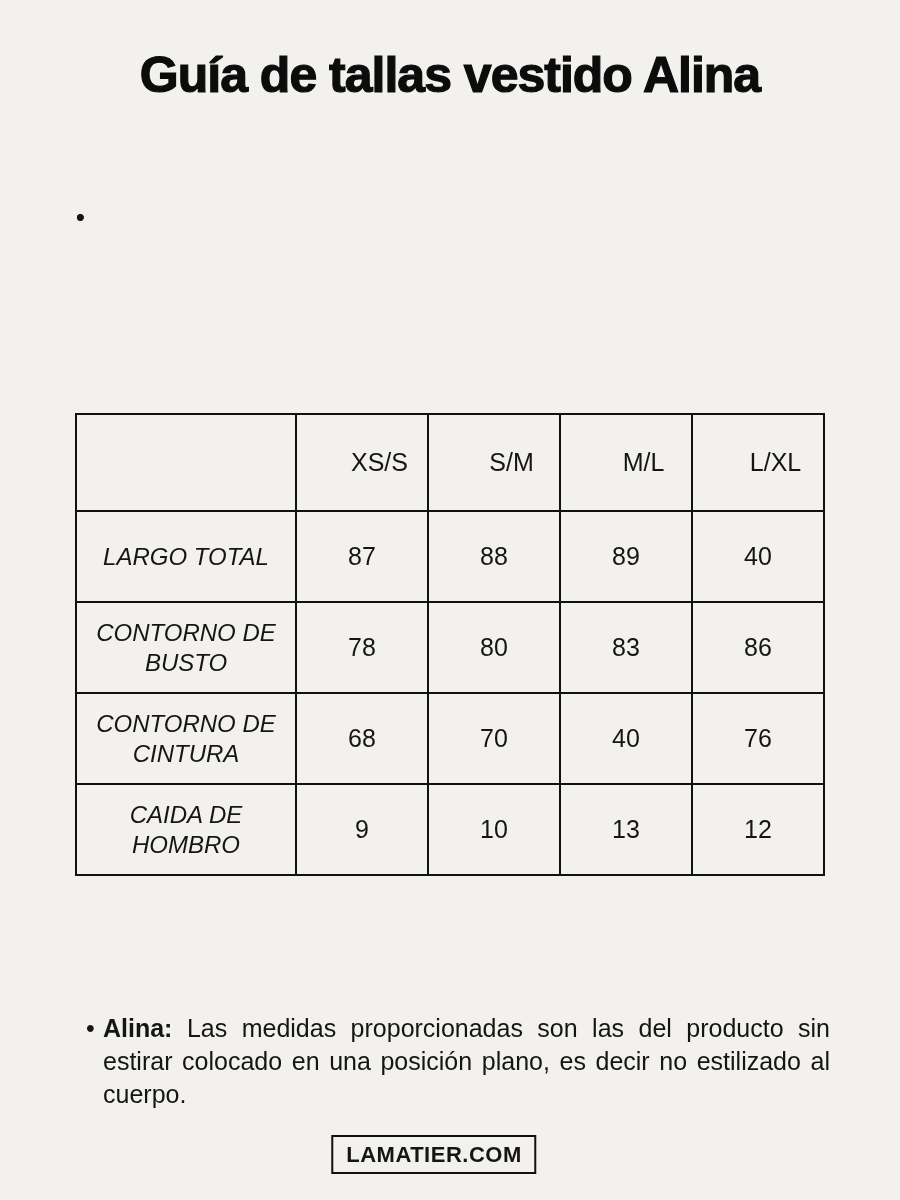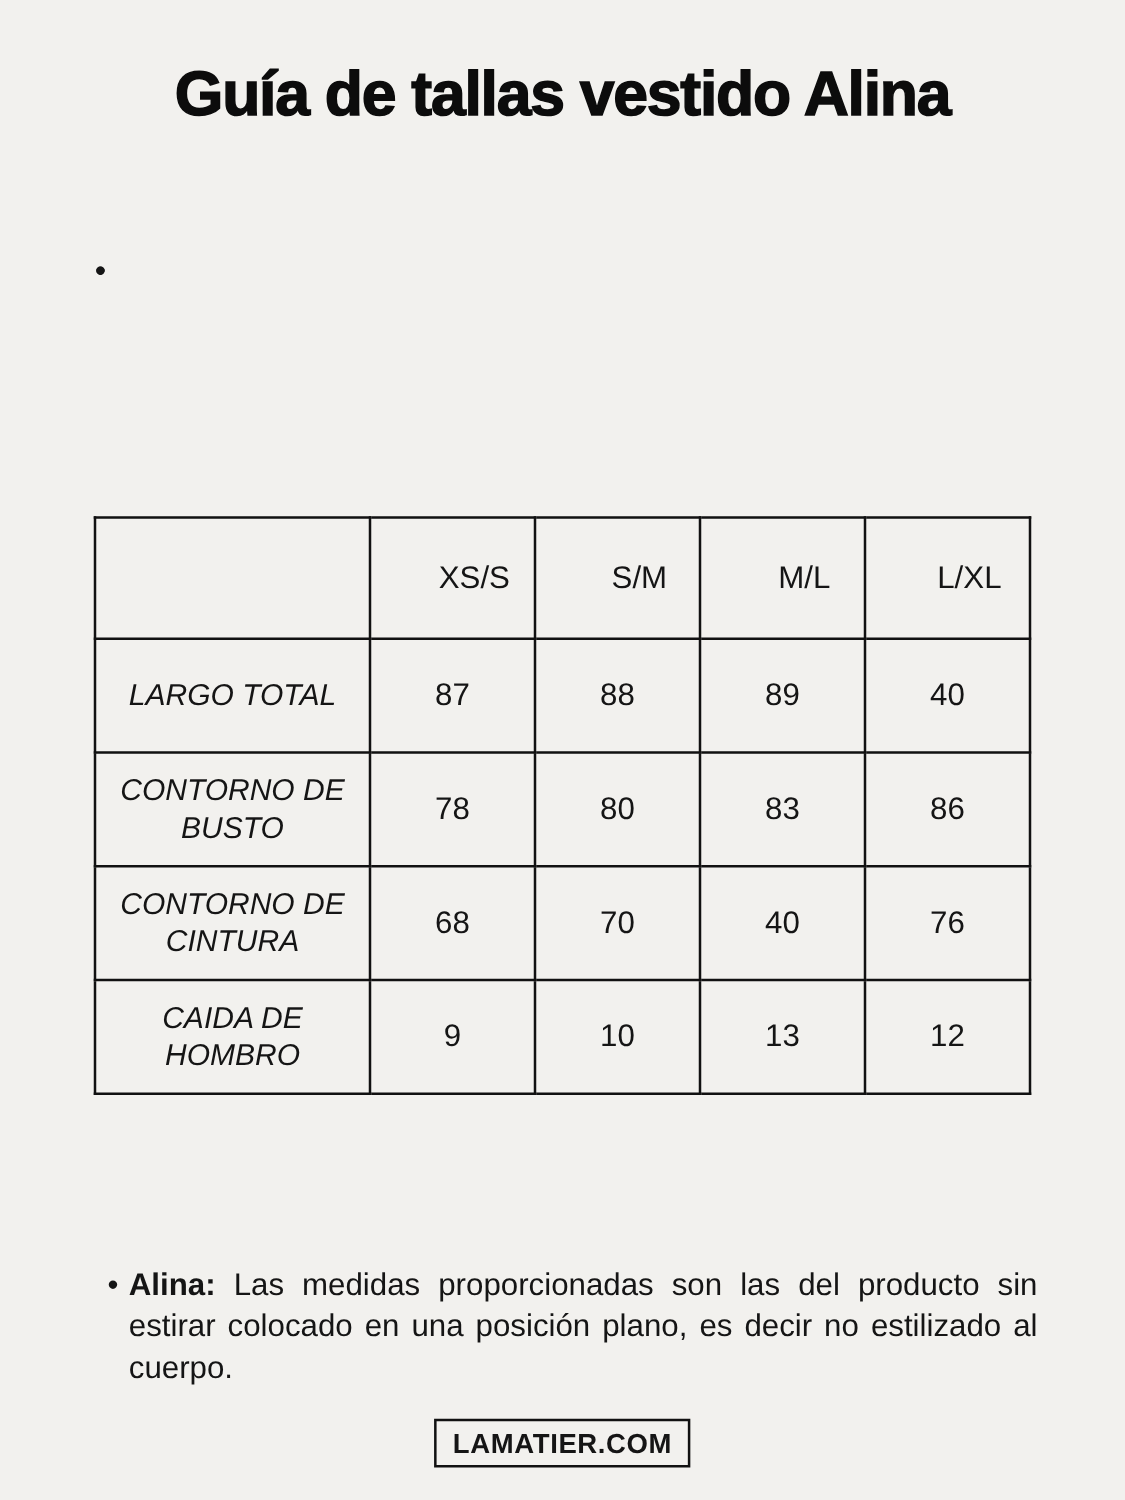--- a/index.html
+++ b/index.html
@@ -85,21 +85,21 @@
     left: 83px;
     width: 747px;
     font-size: 25px;
     line-height: 33px;
   }
   .note .bullet-item { padding-left: 20px; }
   .note .note-label { font-weight: bold; }
   .brand-box {
     position: absolute;
     top: 1135px;
-    left: 450px;
+    left: 434px;
     transform: translateX(-50%);
     border: 2px solid #111;
     padding: 5px 13px 4px 13px;
     font-size: 22px;
     font-weight: bold;
     letter-spacing: 0.5px;
     white-space: nowrap;
     background: #f2f1ee;
   }
 </style>

